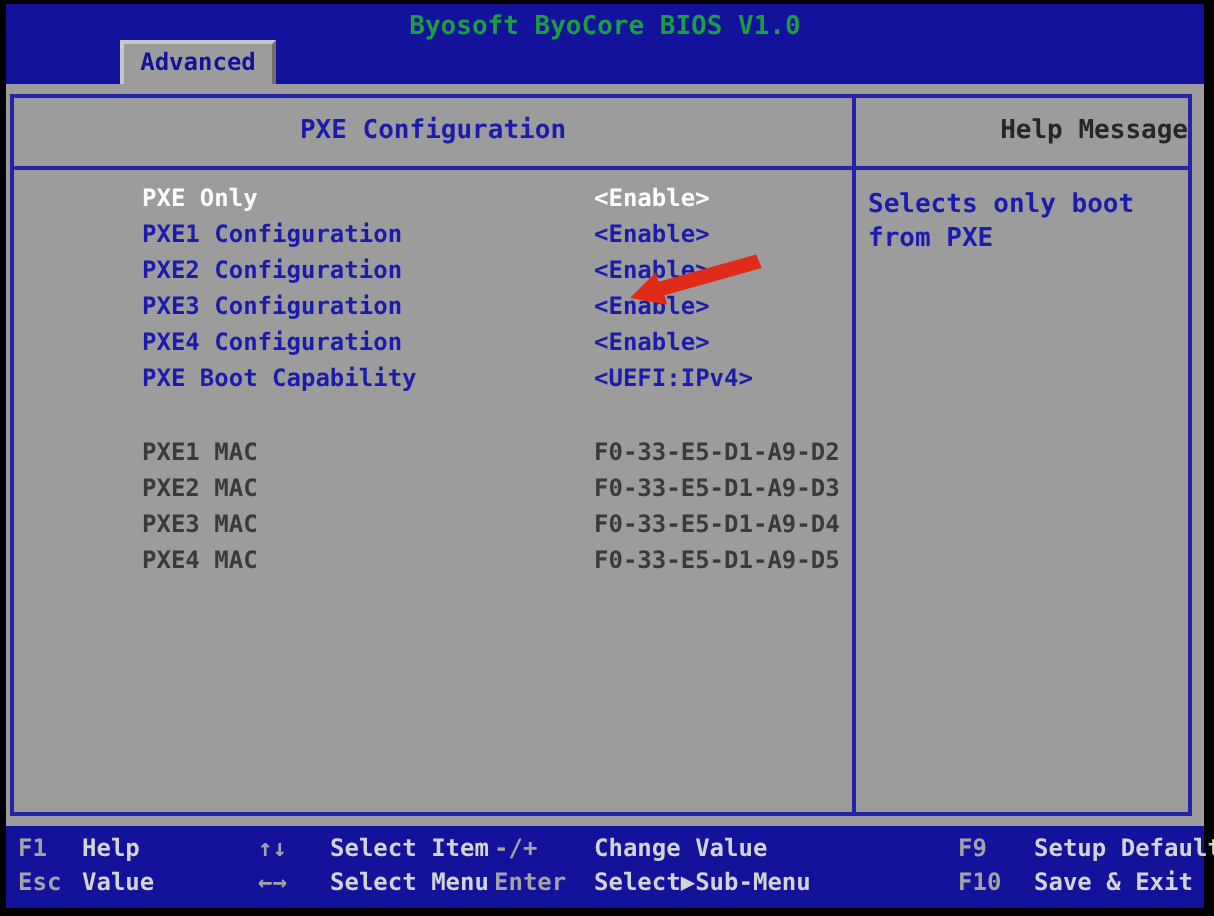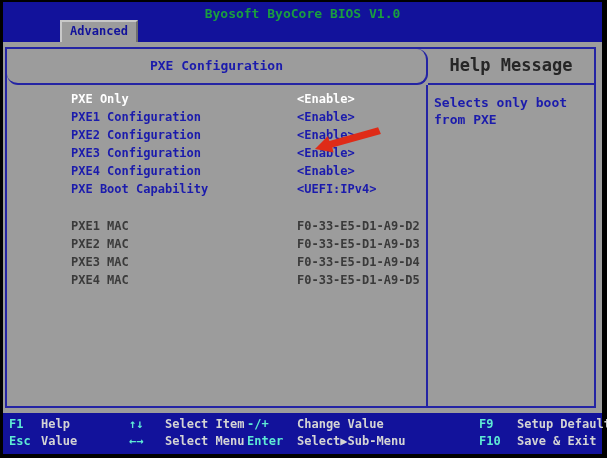--- a/index.html
+++ b/index.html
@@ -23,43 +23,43 @@
   }
   
   .mainarea { position:absolute; left:3px; top:42px; width:599px; height:371px; background:#9c9c9c; }
   .panelbox {
     position:absolute; left:2px; top:5px; width:591px; height:361px;
     border:2px solid #2424a4;
     display:grid; grid-template-columns:1fr 166px; grid-template-rows:36px 1fr;
   }
   .hdr-left {
     grid-column:1; grid-row:1; border-right:2px solid #2424a4; border-bottom:2px solid #2424a4;
-    color:#1b1bac; font-size:13px; text-align:center; line-height:33px;border-radius:11px;
+    color:#1b1bac; font-size:13px; text-align:center; line-height:33px;
   }
   .hdr-right {
     grid-column:2; grid-row:1; border-bottom:2px solid #2424a4;
-    color:#262626; font-size:17px; text-align:center; line-height:33px;
+    color:#262626; font-size:13px; text-align:right; line-height:33px;
   }
   .items-cell { grid-column:1; grid-row:2; border-right:2px solid #2424a4; padding-top:5px; position:relative;padding-left:42px; }
   .help-cell { grid-column:2; grid-row:2; padding:9px 5px 4px 6px; color:#1b1bac; font-size:13px; line-height:17px; }
   .menu-row { position:relative; height:18px; line-height:18px; color:#1b1bac; font-size:12px; }
   .menu-row .lbl { margin-left:22px; }
   .menu-row .val { position:absolute; left:248px; top:0; }
   .menu-row.selected { color:#ffffff; }
   .spacer-row { height:19px; }
   .ro-row { position:relative; height:18px; line-height:18px; color:#3a3a3a; font-size:12px; }
   .ro-row .lbl { margin-left:22px; }
   .ro-row .val { position:absolute; left:248px; top:0; }
   
   .arrow { position:absolute; left:308px; top:84px; width:74px; height:30px; pointer-events:none; }
   
   .footer { position:absolute; left:3px; top:413px; width:599px; height:41px; background:#12129b; font-size:12px; }
   .fcol { position:absolute; top:3px; }
   .fcol .frow { height:17px; line-height:17px; white-space:nowrap; }
-  .fkey { display:inline-block; color:#5eead4; }
+  .fkey { display:inline-block; color:#a3a3a3; }
   .flbl { color:#d4d4d4; }
   .fcol1 { left:6px; }  .fcol1 .fkey { width:32px; }
   .fcol2 { left:126px; } .fcol2 .fkey { width:36px; }
   .fcol3 { left:244px; } .fcol3 .fkey { width:50px; }
   .fcol4 { left:476px; } .fcol4 .fkey { width:38px; }
 </style>
 </head>
 <body>
 
 <div class="frame">

